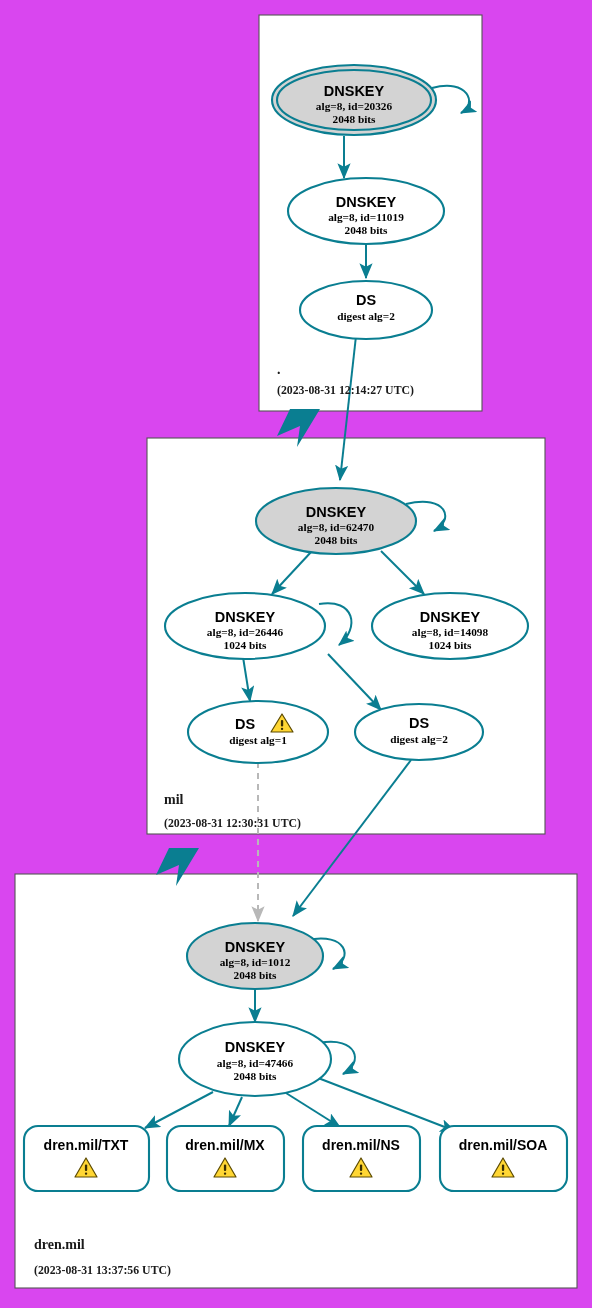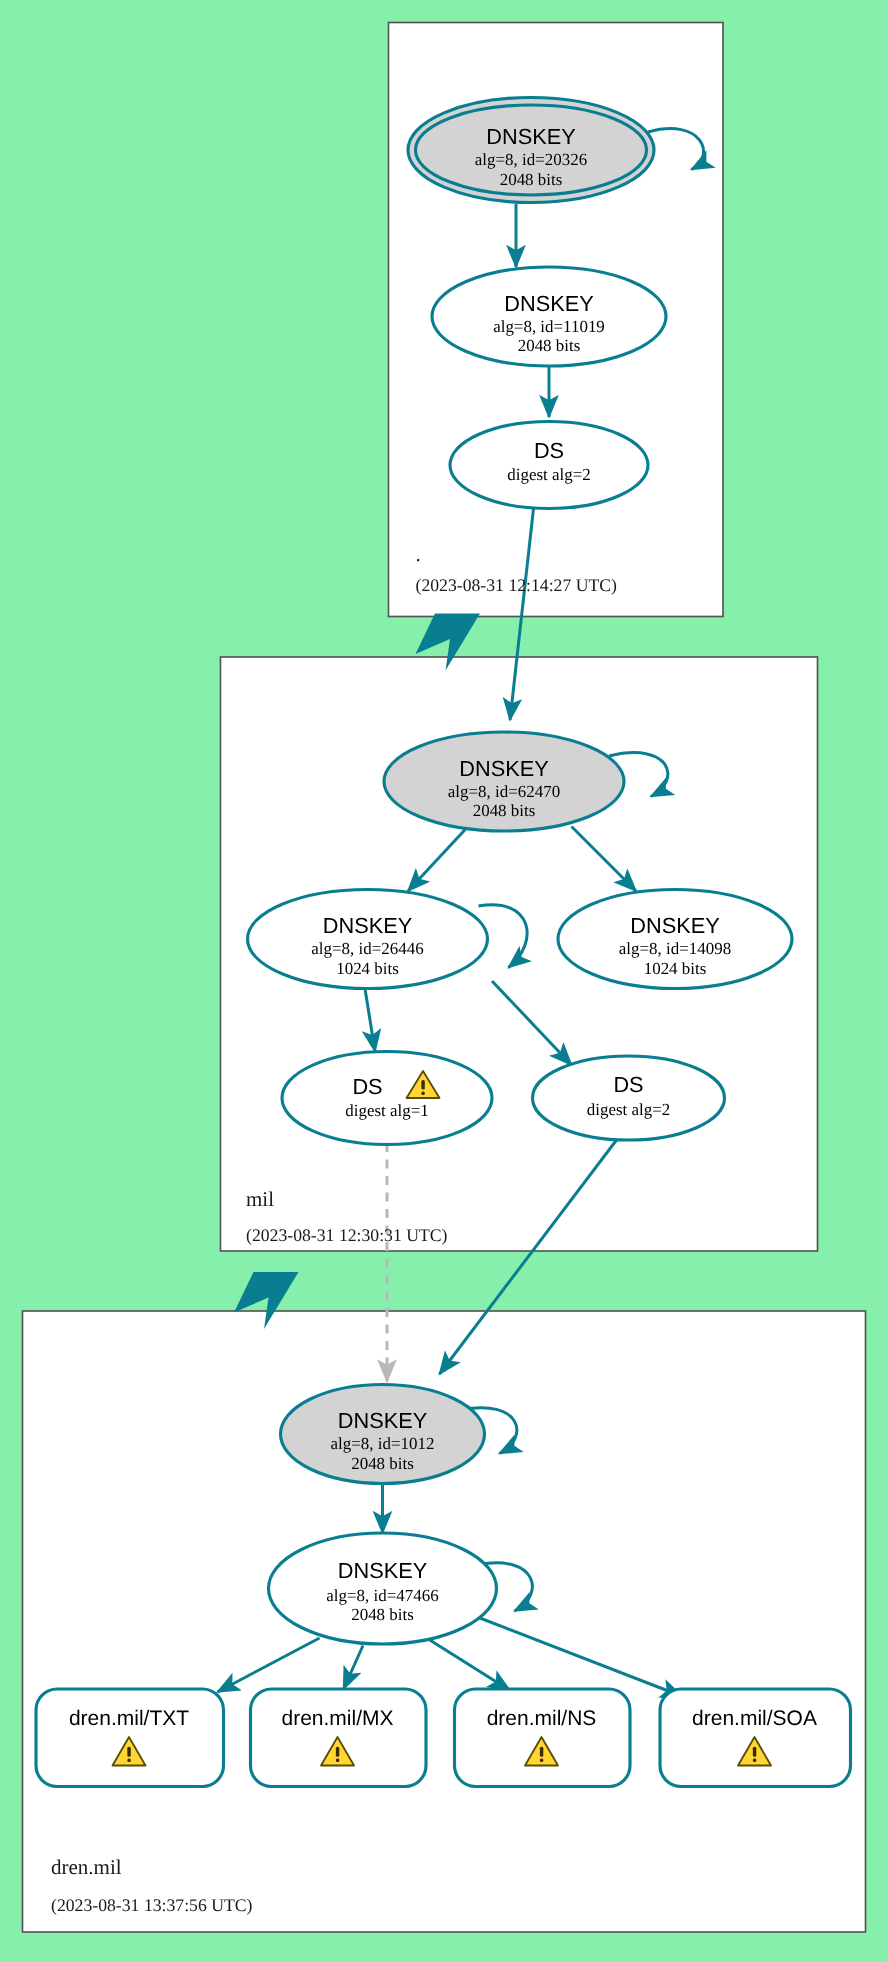--- a/index.html
+++ b/index.html
@@ -7,22 +7,23 @@
     padding: 0;
     background: #ffffff;
   }
   body {
     font-family: "Liberation Sans", sans-serif;
   }
   #canvas {
     position: relative;
     width: 592px;
     height: 1308px;
-    background: #86efac;
+    background: #d946ef;
     overflow: hidden;
+    font-weight: bold;
   }
   #graph {
     position: absolute;
     left: 0;
     top: 0;
     width: 592px;
     height: 1308px;
   }
   .zone-box {
     fill: #ffffff;

